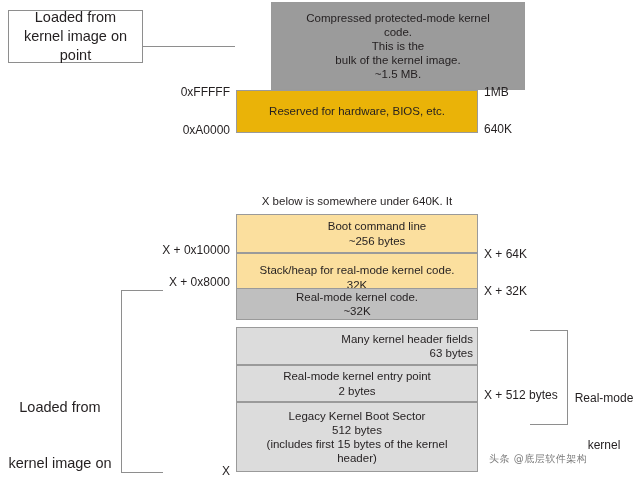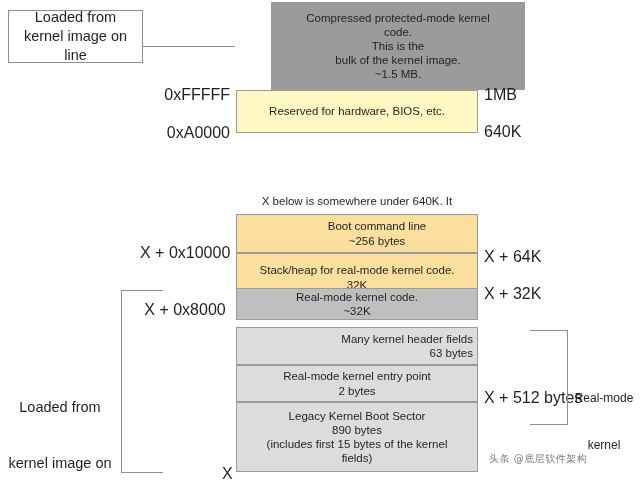--- a/index.html
+++ b/index.html
@@ -22,42 +22,42 @@
     align-items:center;
     justify-content:center;
     text-align:center;
     line-height:1.22;
     font-size:11.5px;
     color:#231f20;
     padding:1px 4px;
   }
   .block .inner{width:100%;}
   .blk-gray{background:#9b9b9b;}
-  .blk-red{background:#fef9c3;}
+  .blk-red{background:#eab308;}
   .blk-yellow{background:#fbdf9e;}
   .blk-midgray{background:#bfbfbf;}
   .blk-light{background:#dcdcdc;}
 
   
   .callout{
     position:absolute;
     box-sizing:border-box;
     border:1px solid #8e8e8e;
     background:#ffffff;
     display:flex;align-items:center;justify-content:center;
     text-align:center;
     font-size:14.5px;
     line-height:1.30;
     color:#231f20;
   }
 
   
   .lbl{
     position:absolute;
-    font-size:16px;
+    font-size:12px;
     color:#231f20;
     white-space:pre;
     line-height:1.25;
   }
   .lbl.r{text-align:right;}
   .lbl-big{font-size:14.5px;line-height:1.30;text-align:center;}
   .lbl-note{font-size:11.5px;text-align:center;line-height:1.3;}
 
   
   .hline{position:absolute;height:0;border-top:1px solid #8e8e8e;}
@@ -90,21 +90,21 @@
 </style>
 </head>
 <body>
 
 <div class="stage">
 
   <div class="callout" style="left:8px;top:10px;width:135px;height:53px;">
     <div>
       <div>Loaded from</div>
       <div>kernel image on</div>
-      <div>line</div>
+      <div>point</div>
     </div>
   </div>
 
   <div class="hline" style="left:143px;top:46px;width:92px;"></div>
 
   <div class="block blk-gray" style="left:236px;top:2px;width:254px;height:88px;margin-left:35px;">
     <div class="inner">
       <div>Compressed protected-mode kernel</div>
       <div>code.</div>
       <div>This is the</div>
@@ -161,28 +161,28 @@
   <div class="block blk-light" style="left:236px;top:365px;width:242px;height:37px;">
     <div class="inner">
       <div>Real-mode kernel entry point</div>
       <div>2 bytes</div>
     </div>
   </div>
 
   <div class="block blk-light" style="left:236px;top:402px;width:242px;height:70px;">
     <div class="inner">
       <div>Legacy Kernel Boot Sector</div>
-      <div>890 bytes</div>
+      <div>512 bytes</div>
       <div>(includes first 15 bytes of the kernel</div>
-      <div>fields)</div>
+      <div>header)</div>
     </div>
   </div>
 
   <div class="lbl r" style="left:140px;top:243px;width:90px;">X + 0x10000</div>
-  <div class="lbl r" style="left:140px;top:300px;width:90px;text-align:center;">X + 0x8000</div>
+  <div class="lbl r" style="left:140px;top:275px;width:90px;">X + 0x8000</div>
   <div class="lbl" style="left:222px;top:464px;">X</div>
 
   <div class="lbl" style="left:484px;top:247px;">X + 64K</div>
   <div class="lbl" style="left:484px;top:284px;">X + 32K</div>
   <div class="lbl" style="left:484px;top:388px;">X + 512 bytes</div>
 
   <div class="bracket-left" style="left:121px;top:290px;width:42px;height:183px;"></div>
 
   <div class="lbl lbl-big" style="left:4px;top:360px;width:112px;">
     <div>Loaded from</div>

